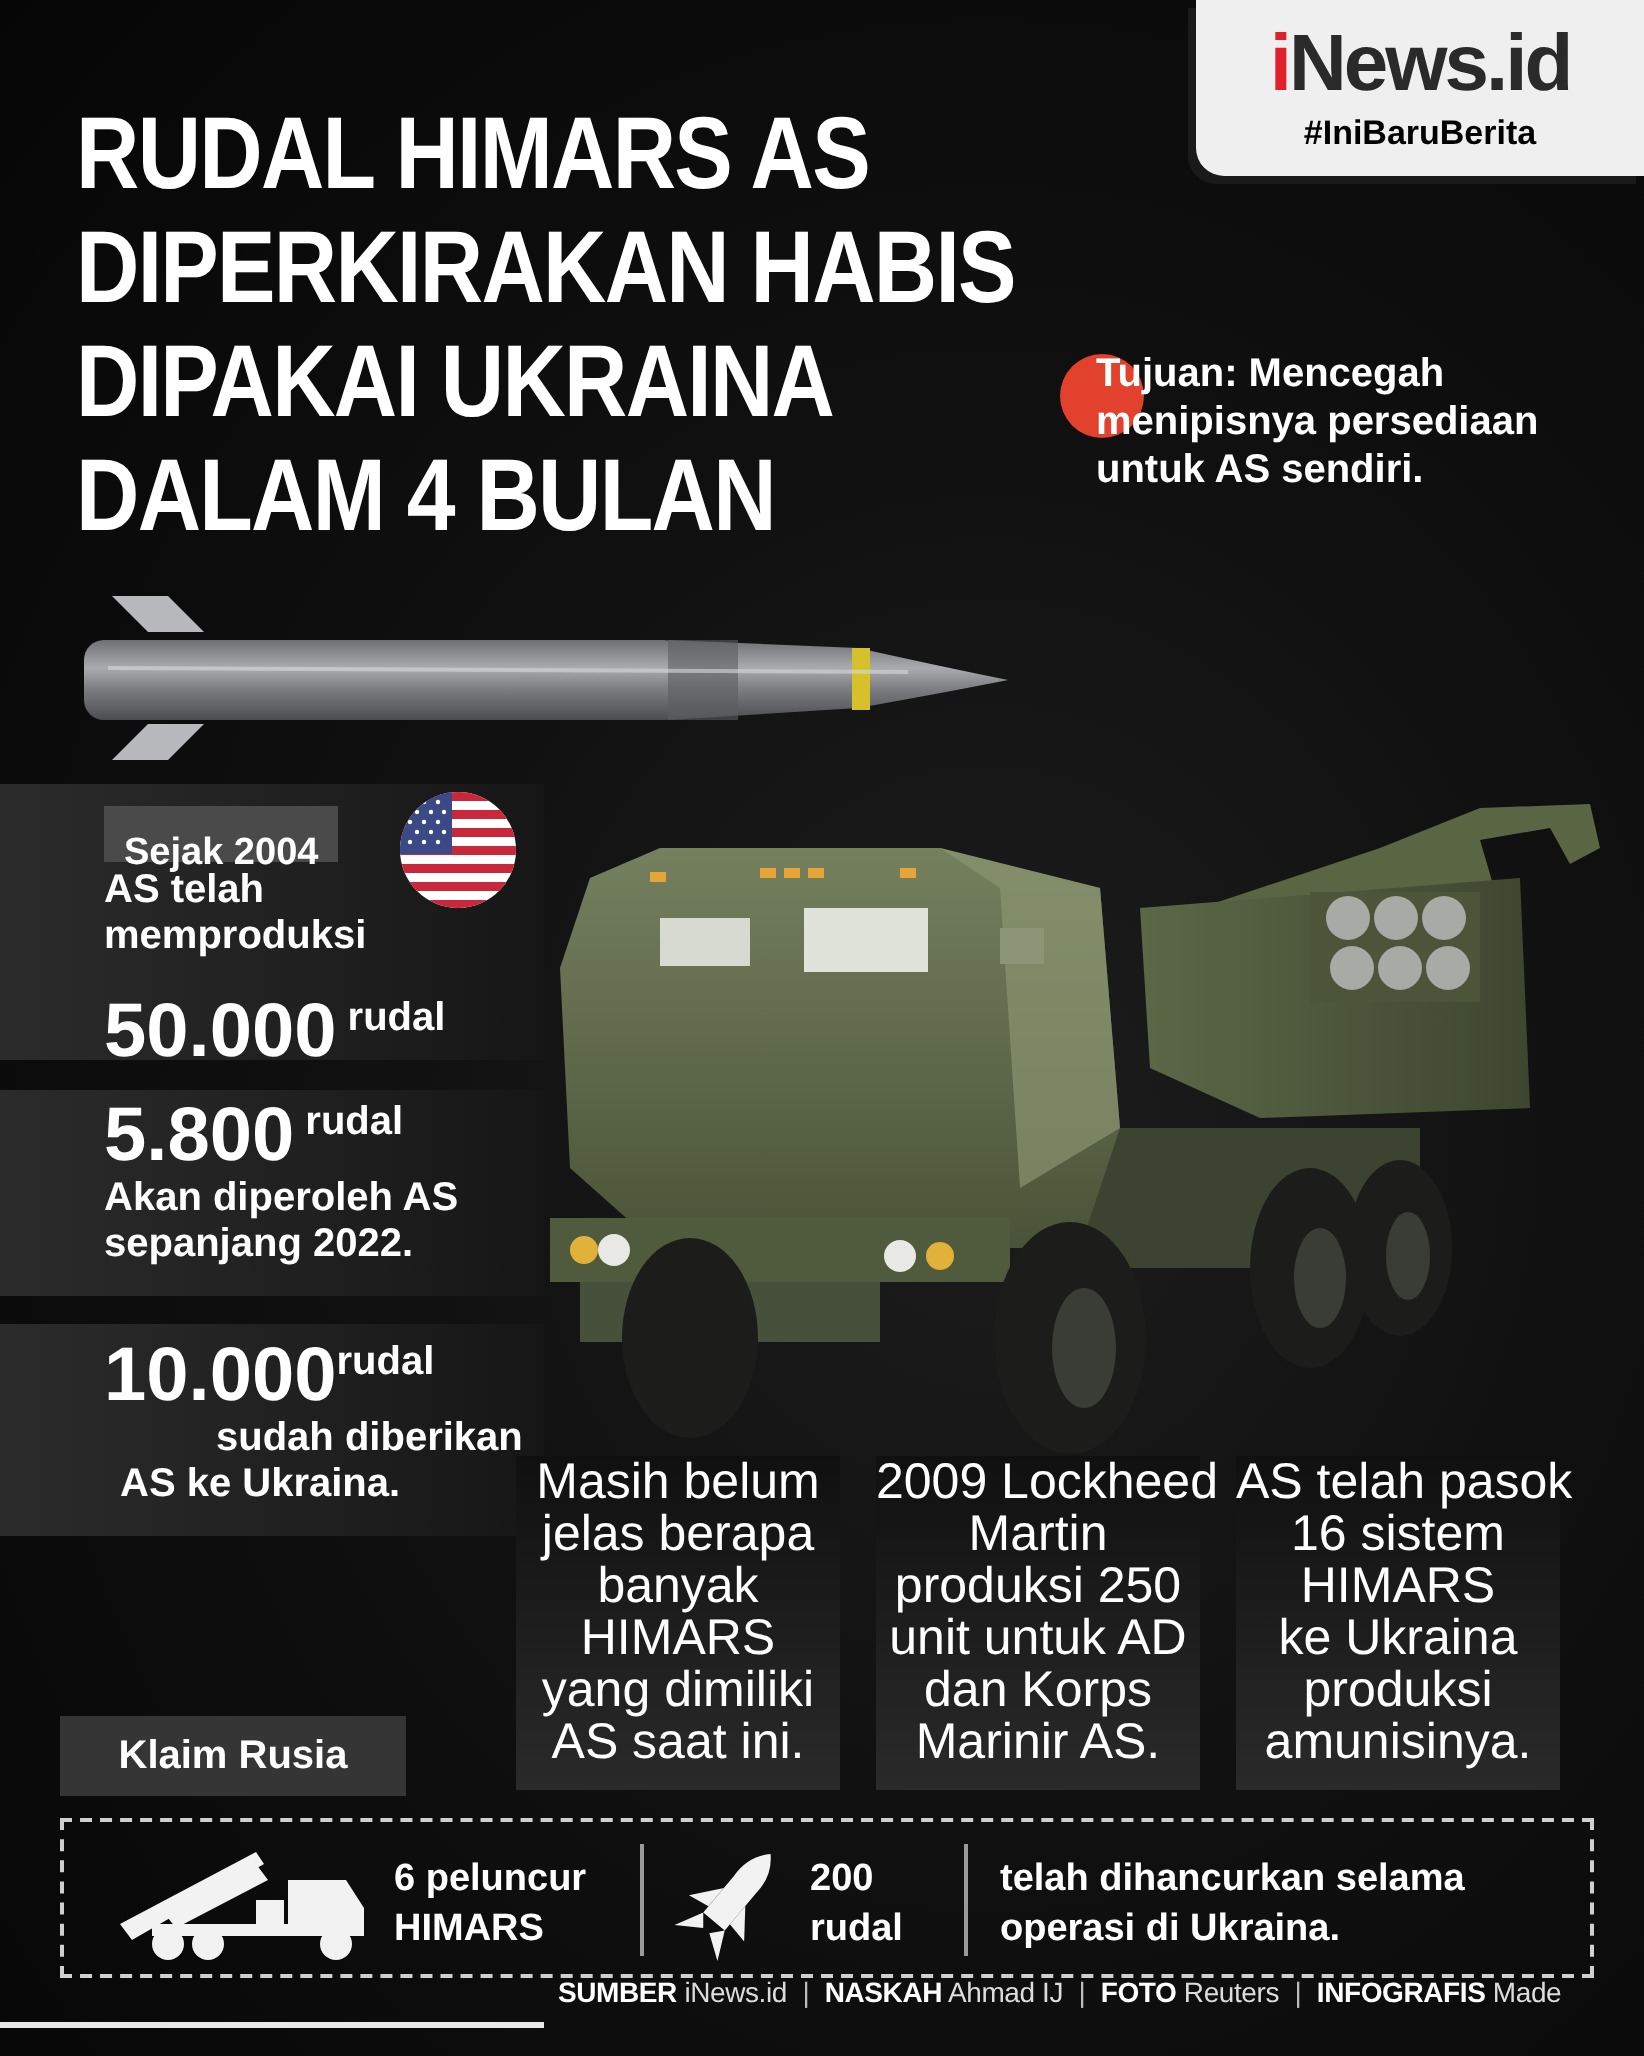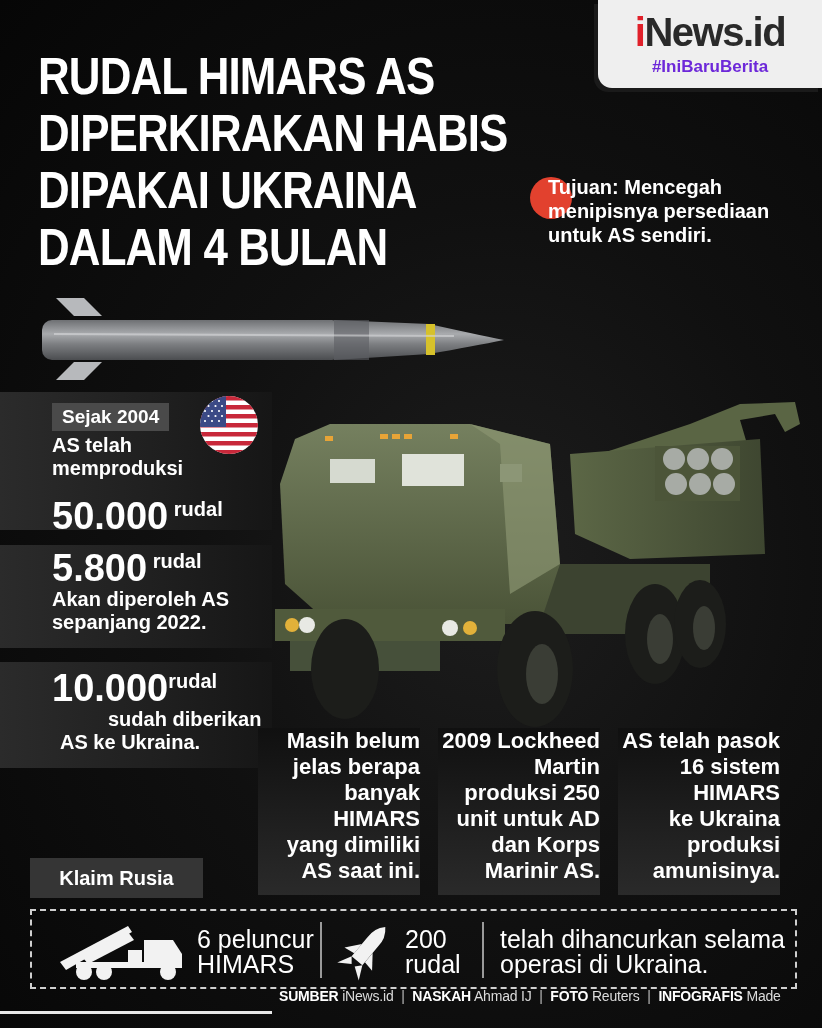--- a/index.html
+++ b/index.html
@@ -13,21 +13,21 @@
 
   
   .logo {
     position: absolute; left: 598px; top: 0; width: 224px; height: 88px;
     background: #efefef; border-bottom-left-radius: 14px;
     box-shadow: -4px 4px 0 #1a1a1a;
     text-align: center;
   }
   .logo-main { font-size: 40px; font-weight: bold; color: #2a2a2a; letter-spacing: -1.5px; margin-top: 12px; line-height: 40px; }
   .logo-main .red { color: #e0202a; }
-  .logo-tag { font-size: 17px; font-weight: bold; color: #6d28d9; margin-top: 5px; }
+  .logo-tag { font-size: 17px; font-weight: bold; color: #000000; margin-top: 5px; }
 
   
   .title {
     position: absolute; left: 38px; top: 48px; width: 520px;
     font-family: "Liberation Sans", sans-serif; font-weight: bold;
     font-size: 51px; line-height: 57px; letter-spacing: -1px;
     transform: scaleX(0.86); transform-origin: left top;
     text-transform: uppercase;
   }
   .title span { display: block; white-space: nowrap; }
@@ -47,51 +47,51 @@
   
   .stat-card {
     position: absolute; left: 0; width: 272px;
     background: linear-gradient(90deg, #2b2b2b 0%, #1f1f1f 60%, #161616 100%);
   }
   .card1 { top: 392px; height: 138px; }
   .card2 { top: 545px; height: 103px; }
   .card3 { top: 662px; height: 106px; }
 
   .pill-label {
-    position: absolute; left: 52px; top: 403px; padding: 2px 10px; height: 28px;
+    position: absolute; left: 52px; top: 403px; padding: 12px 10px; height: 28px;
     background: #4a4a4a; font-size: 19px; font-weight: bold; line-height: 24px;
   }
   .flag { position: absolute; left: 200px; top: 396px; width: 58px; height: 58px; border-radius: 50%; overflow: hidden; }
 
   .stat-text { position: absolute; left: 52px; font-weight: bold; font-size: 20px; line-height: 23px; }
   .big { font-size: 38px; font-weight: bold; line-height: 40px; }
   .unit { font-size: 20px; font-weight: bold; vertical-align: top; position: relative; top: 2px; }
 
   
   .truck { position: absolute; left: 270px; top: 384px; width: 552px; height: 346px; }
 
   
   .fact {
     position: absolute; top: 728px; height: 167px; width: 162px;
     background: linear-gradient(180deg, #101010 0%, #2a2a2a 100%);
-    text-align: right; font-size: 22px; font-weight: bold; line-height: 26px; padding-top: 0;
+    text-align: center; font-size: 25px; font-weight: normal; line-height: 26px; padding-top: 0;
   }
   .fact span { display: block; white-space: nowrap; }
 
   .klaim {
     position: absolute; left: 30px; top: 858px; width: 173px; height: 40px;
     background: #353535; font-size: 20px; font-weight: bold; line-height: 40px; text-align: center;
   }
 
   
   .claim-box {
     position: absolute; left: 30px; top: 909px; width: 767px; height: 80px;
     border: 2px dashed #cfcfcf;
   }
-  .claim-item { position: absolute; font-size: 25px; font-weight: normal; line-height: 25px; }
+  .claim-item { position: absolute; font-size: 19px; font-weight: bold; line-height: 25px; }
   .vdiv { position: absolute; width: 2px; background: #9a9a9a; top: 922px; height: 56px; }
 
   
   .footer-line { position: absolute; left: 0; top: 1011px; width: 272px; height: 3px; background: #e8e8e8; }
   .footer {
     position: absolute; left: 279px; top: 986px; font-size: 14px; line-height: 20px; white-space: nowrap;
     letter-spacing: -0.2px;
   }
   .footer b { font-weight: bold; }
   .footer .sep { color: #bbb; margin: 0 4px; }

